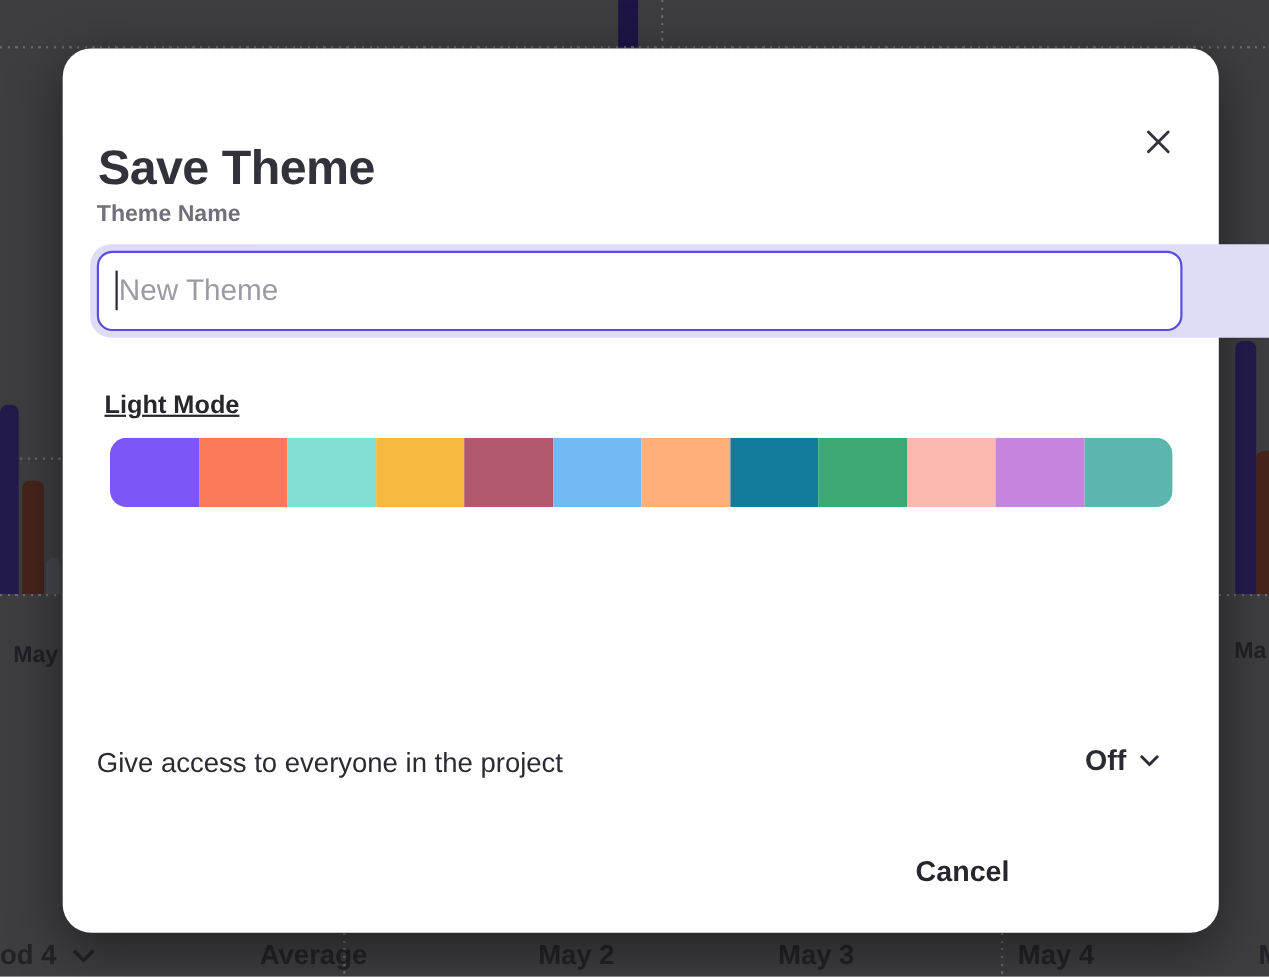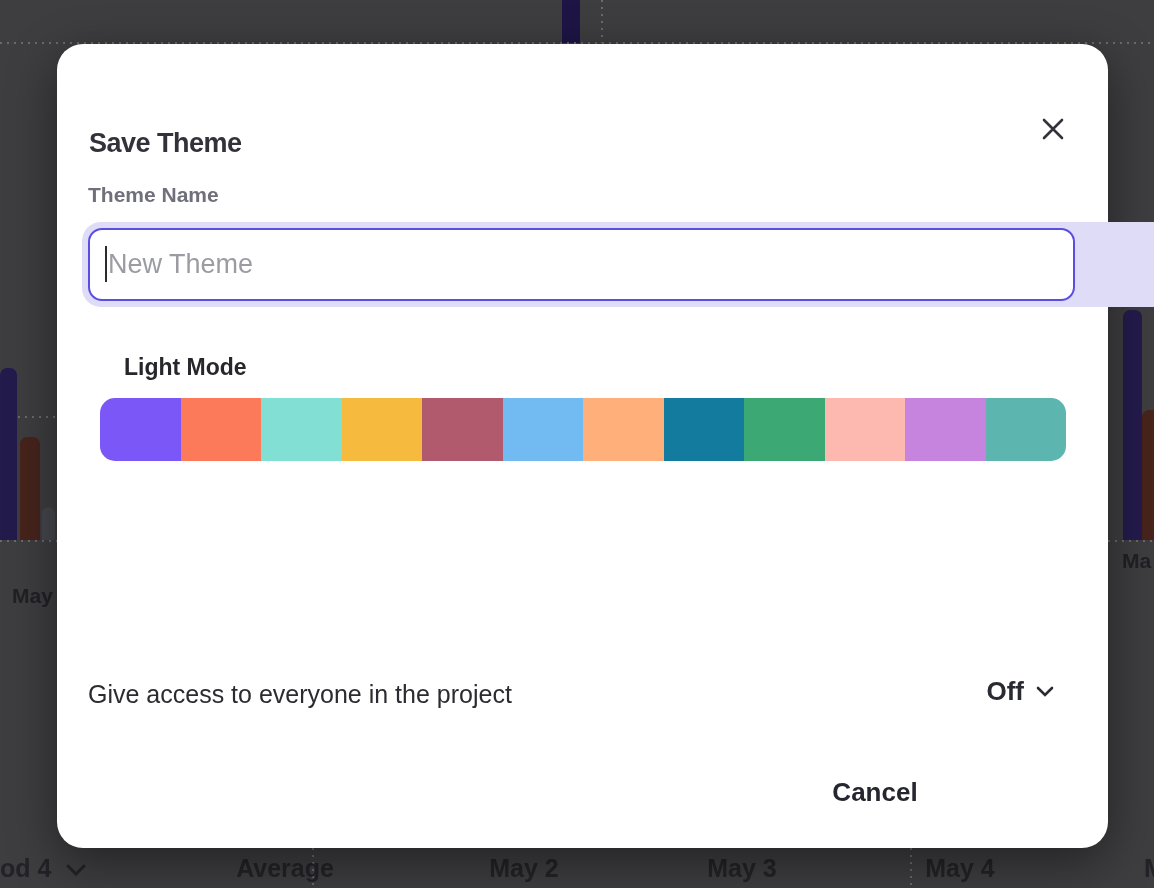--- a/index.html
+++ b/index.html
@@ -13,21 +13,21 @@
   .dot-v { width: 2px; background: repeating-linear-gradient(180deg, #6a6a6e 0 2px, transparent 2px 7px); }
   .bar { position: absolute; border-radius: 7px 7px 0 0; }
   .bg-label { position: absolute; color: #202026; font-size: 21px; font-weight: 600; white-space: nowrap; margin-top: 31px; }
   .axis-label { position: absolute; color: #222228; font-size: 25px; font-weight: 600; white-space: nowrap; transform: translateX(-50%); }
   .axis-left { transform: none; }
   .bg-chevron { position: absolute; }
 
   
   .modal { position: absolute; left: 57px; top: 44px; width: 1051px; height: 804px;
            background: #ffffff; border-radius: 26px; box-shadow: 0 14px 50px rgba(0,0,0,0.45); }
-  .modal-title { position: absolute; left: 32px; top: 84px; font-size: 27px; font-weight: 700;
+  .modal-title { position: absolute; left: 32px; top: 84px; font-size: 44px; font-weight: 700;
                  letter-spacing: -0.5px; color: #32323b; }
   .close-btn { position: absolute; left: 976px; top: 66px; width: 40px; height: 40px; display: flex;
                align-items: center; justify-content: center; background: none; border: none; cursor: pointer; }
 
   .field-label { position: absolute; left: 31px; top: 139px; font-size: 21px; font-weight: 700; color: #70707a; }
   .input-ring { position: absolute; left: 25px; top: 178px; width: 1134px; height: 85px;
                 background: #dfdcf8; border-radius: 19px; }
   .theme-input { position: absolute; left: 6px; top: 6px; width: 987px; height: 73px;
                  border: 2px solid #5a4ee1; border-radius: 14px; background: #ffffff;
                  font-family: "Liberation Sans", sans-serif; font-size: 27px; color: #26262c;
@@ -71,21 +71,21 @@
     <div class="bar" style="left:0; top:368px; width:17px; height:172px; background:#241b4d;"></div>
     <div class="bar" style="left:20px; top:437px; width:20px; height:103px; background:#47241c;"></div>
     <div class="bar" style="left:42px; top:507px; width:13px; height:33px; background:#47484e;"></div>
     <div class="bg-el dot-h" style="left:0; top:540px; width:57px;"></div>
     <span class="bg-label" style="left:12px; top:553px;">May</span>
 
     <div class="bg-el dot-h" style="left:1108px; top:292px; width:46px;"></div>
     <div class="bar" style="left:1123px; top:310px; width:19px; height:230px; background:#241b4d;"></div>
     <div class="bar" style="left:1142px; top:410px; width:12px; height:130px; border-radius:7px 0 0 0; background:#47241c;"></div>
     <div class="bg-el dot-h" style="left:1108px; top:540px; width:46px;"></div>
-    <span class="bg-label" style="left:1122px; top:518px;">Ma</span>
+    <span class="bg-label" style="left:1122px; top:549px;">Ma</span>
 
     <div class="bg-el dot-v" style="left:312px; top:848px; height:40px;"></div>
     <div class="bg-el dot-v" style="left:910px; top:848px; height:40px;"></div>
     <span class="axis-label axis-left" style="left:0; top:854px;">od 4</span>
     <span class="bg-chevron" style="left:66px; top:862px;">
       <svg width="20" height="12" viewBox="0 0 20 12">
           <path d="M2 2 L10 10 L18 2" stroke="#222228" stroke-width="3" fill="none" stroke-linecap="round"></path>
         </svg>
     </span>
     <span class="axis-label" style="left:285px; top:854px;">Average</span>
@@ -107,21 +107,21 @@
       </span>
     </button>
 
     <label class="field-label">Theme Name</label>
 
     <div class="input-ring">
       <input class="theme-input" type="text" placeholder="New Theme" style="">
       <div class="caret" style="left:23px; top:24px;"></div>
     </div>
 
-    <div class="section-label" style="left:67px; top:310px;">Light Mode</div>
+    <div class="section-label" style="left:38px; top:310px;text-decoration:underline;">Light Mode</div>
     <div class="strip" style="left:43px; top:354px;">
         <div class="swatch" style="background: rgb(123, 87, 247);"></div>
         <div class="swatch" style="background: rgb(252, 122, 89);"></div>
         <div class="swatch" style="background: rgb(130, 223, 211);"></div>
         <div class="swatch" style="background: rgb(246, 187, 62);"></div>
         <div class="swatch" style="background: rgb(178, 90, 109);"></div>
         <div class="swatch" style="background: rgb(114, 187, 242);"></div>
         <div class="swatch" style="background: rgb(255, 175, 121);"></div>
         <div class="swatch" style="background: rgb(19, 123, 157);"></div>
         <div class="swatch" style="background: rgb(60, 168, 115);"></div>

